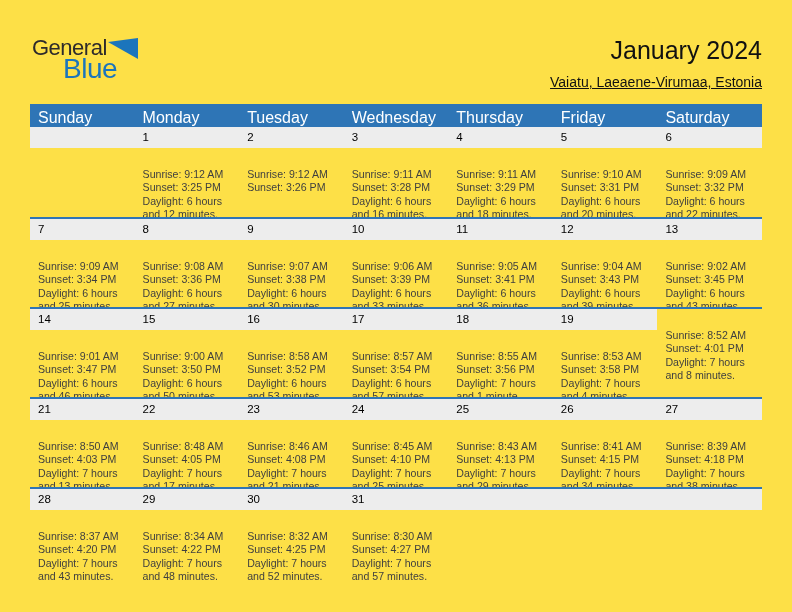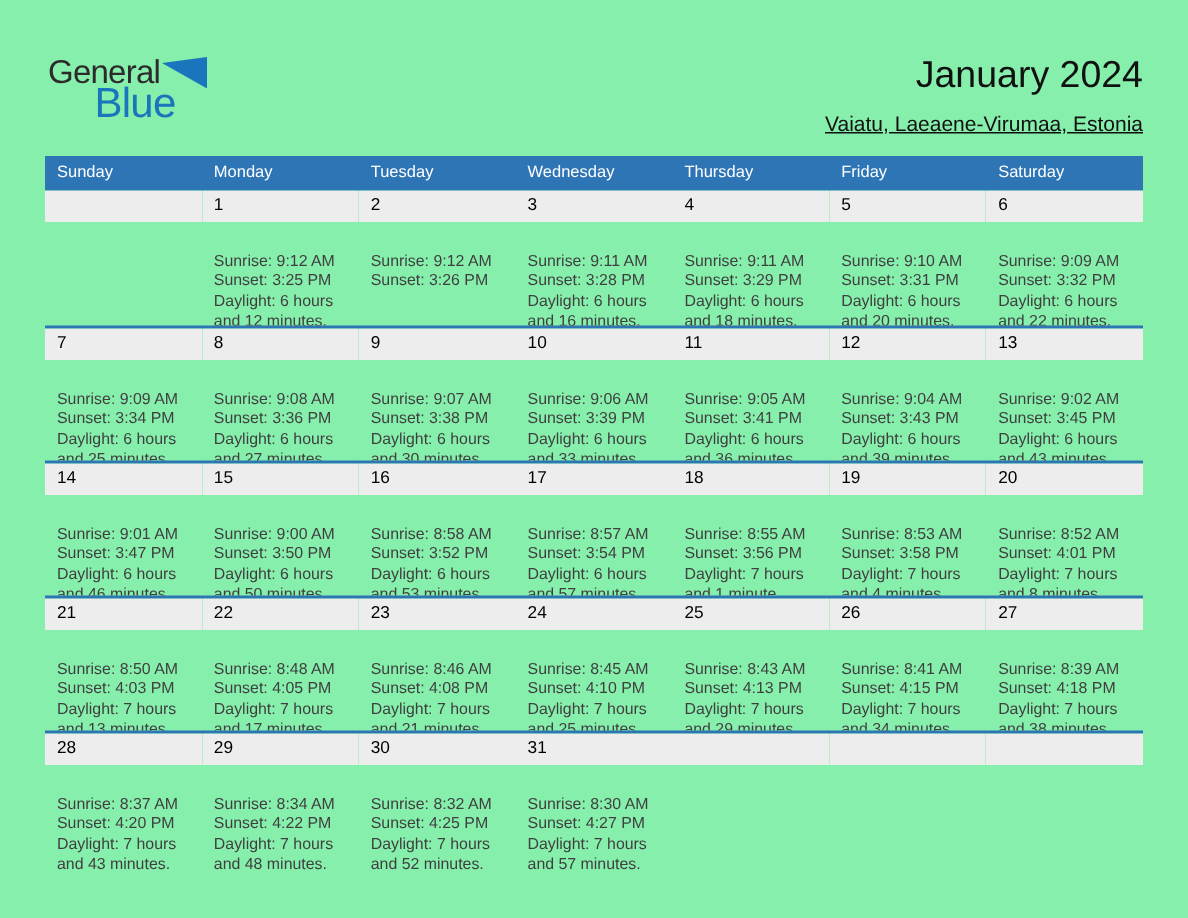--- a/index.html
+++ b/index.html
@@ -1,36 +1,36 @@
 <!DOCTYPE html>
 <html><head>
 <meta charset="utf-8">
 <style>
   * { margin:0; padding:0; box-sizing:border-box; }
   html,body { background:#ffffff; }
   body { width:792px; height:612px; font-family:"Liberation Sans", sans-serif; }
-  .page { position:relative; width:792px; height:612px; background:#86efac; overflow:hidden; }
+  .page { position:relative; width:792px; height:612px; background:#fde047; overflow:hidden; }
 
   
   .logo { position:absolute; left:32px; top:37px; line-height:1; }
   .logo-line1 { display:flex; align-items:flex-start; }
   .logo-general { font-size:22px; font-weight:400; color:#2d2a2b; letter-spacing:-0.5px; }
   .logo-tri { width:30px; height:21px; margin-left:1px; margin-top:1px; }
   .logo-tri polygon { fill:#1b75bc; }
   .logo-blue { font-size:28px; font-weight:400; color:#1b75bc; letter-spacing:-0.5px; margin-left:31px; margin-top:-4px; }
 
   
   .title-block { position:absolute; right:30px; top:36px; text-align:right; }
   .cal-title { font-size:25px; font-weight:400; color:#111111; }
   .cal-subtitle { font-size:14px; font-weight:400; color:#111111; margin-top:9px;text-decoration:underline; }
 
   
   .calendar { position:absolute; left:30px; top:104px; width:732px; }
   .dow-row { display:grid; grid-template-columns:repeat(7,1fr); background:#2e75b6; height:23px; }
-  .dow { color:#ffffff; font-size:11px; padding:5px 0 4px 8px; overflow:hidden; white-space:nowrap; }
+  .dow { color:#ffffff; font-size:16px; padding:5px 0 4px 8px; overflow:hidden; white-space:nowrap; }
 
   .week-row { display:grid; grid-template-columns:repeat(7,1fr); height:90px; border-top:2px solid #2e75b6; }
   .week-row.first { border-top:none; }
   .week-row.last { height:99px; }
 
   .day-cell { overflow:hidden; }
   .day-num { height:21px; background:#ededed; font-size:11.5px; color:#000000; padding:4px 0 0 8px; }
   .day-details { padding:20px 5px 0 8px; font-size:10.6px; line-height:13.4px; color:#3f3f3f; }
 </style>
 </head>
@@ -217,21 +217,20 @@
           </div>
           <div class="day-cell">
             <div class="day-num">19</div>
             <div class="day-details">
               <div>Sunrise: 8:53 AM</div>
               <div>Sunset: 3:58 PM</div>
               <div>Daylight: 7 hours and 4 minutes.</div>
             </div>
           </div>
           <div class="day-cell">
-            <div class="day-num">20</div>
             <div class="day-details">
               <div>Sunrise: 8:52 AM</div>
               <div>Sunset: 4:01 PM</div>
               <div>Daylight: 7 hours and 8 minutes.</div>
             </div>
           </div>
         </div>
         <div class="week-row">
           <div class="day-cell">
             <div class="day-num">21</div>

